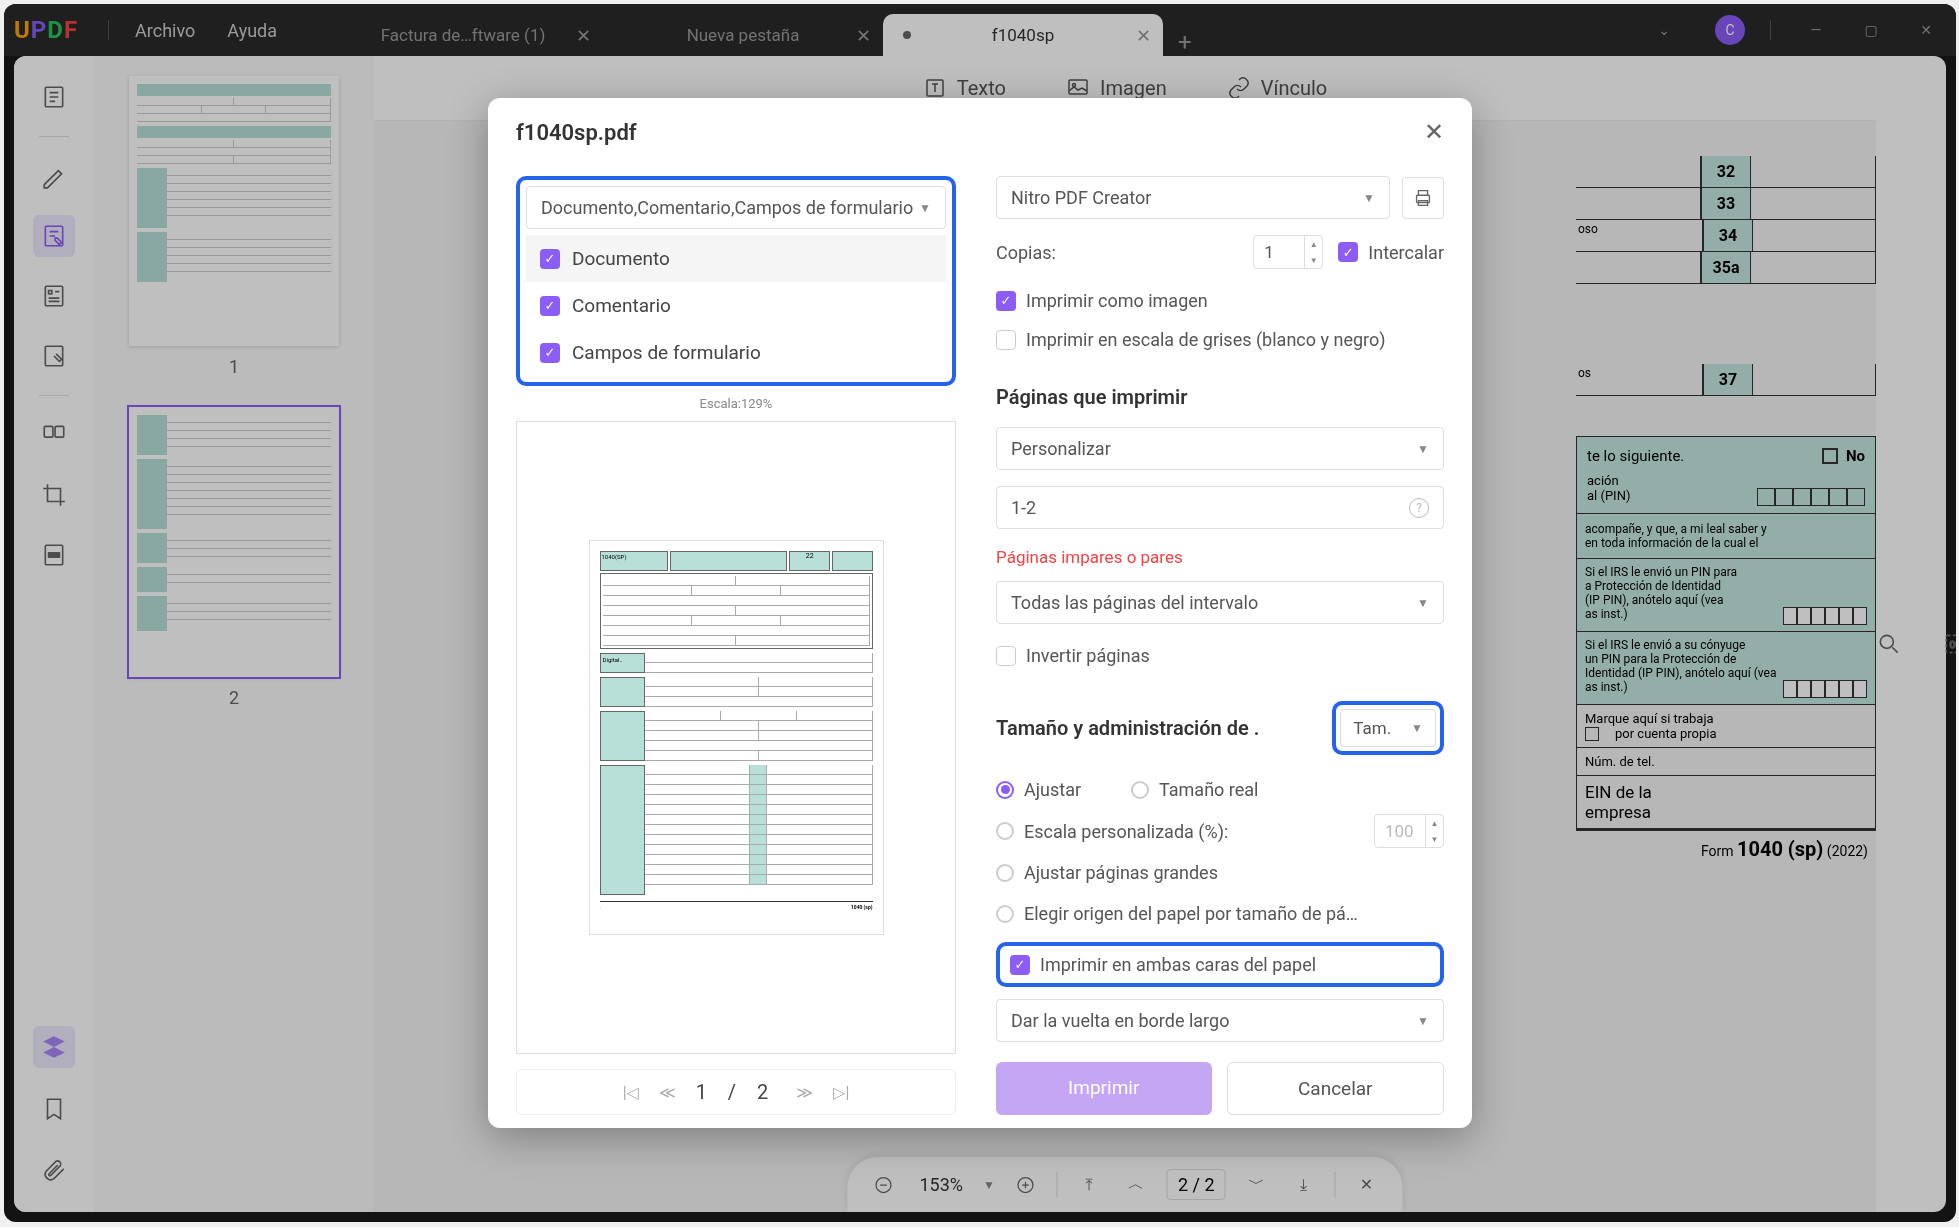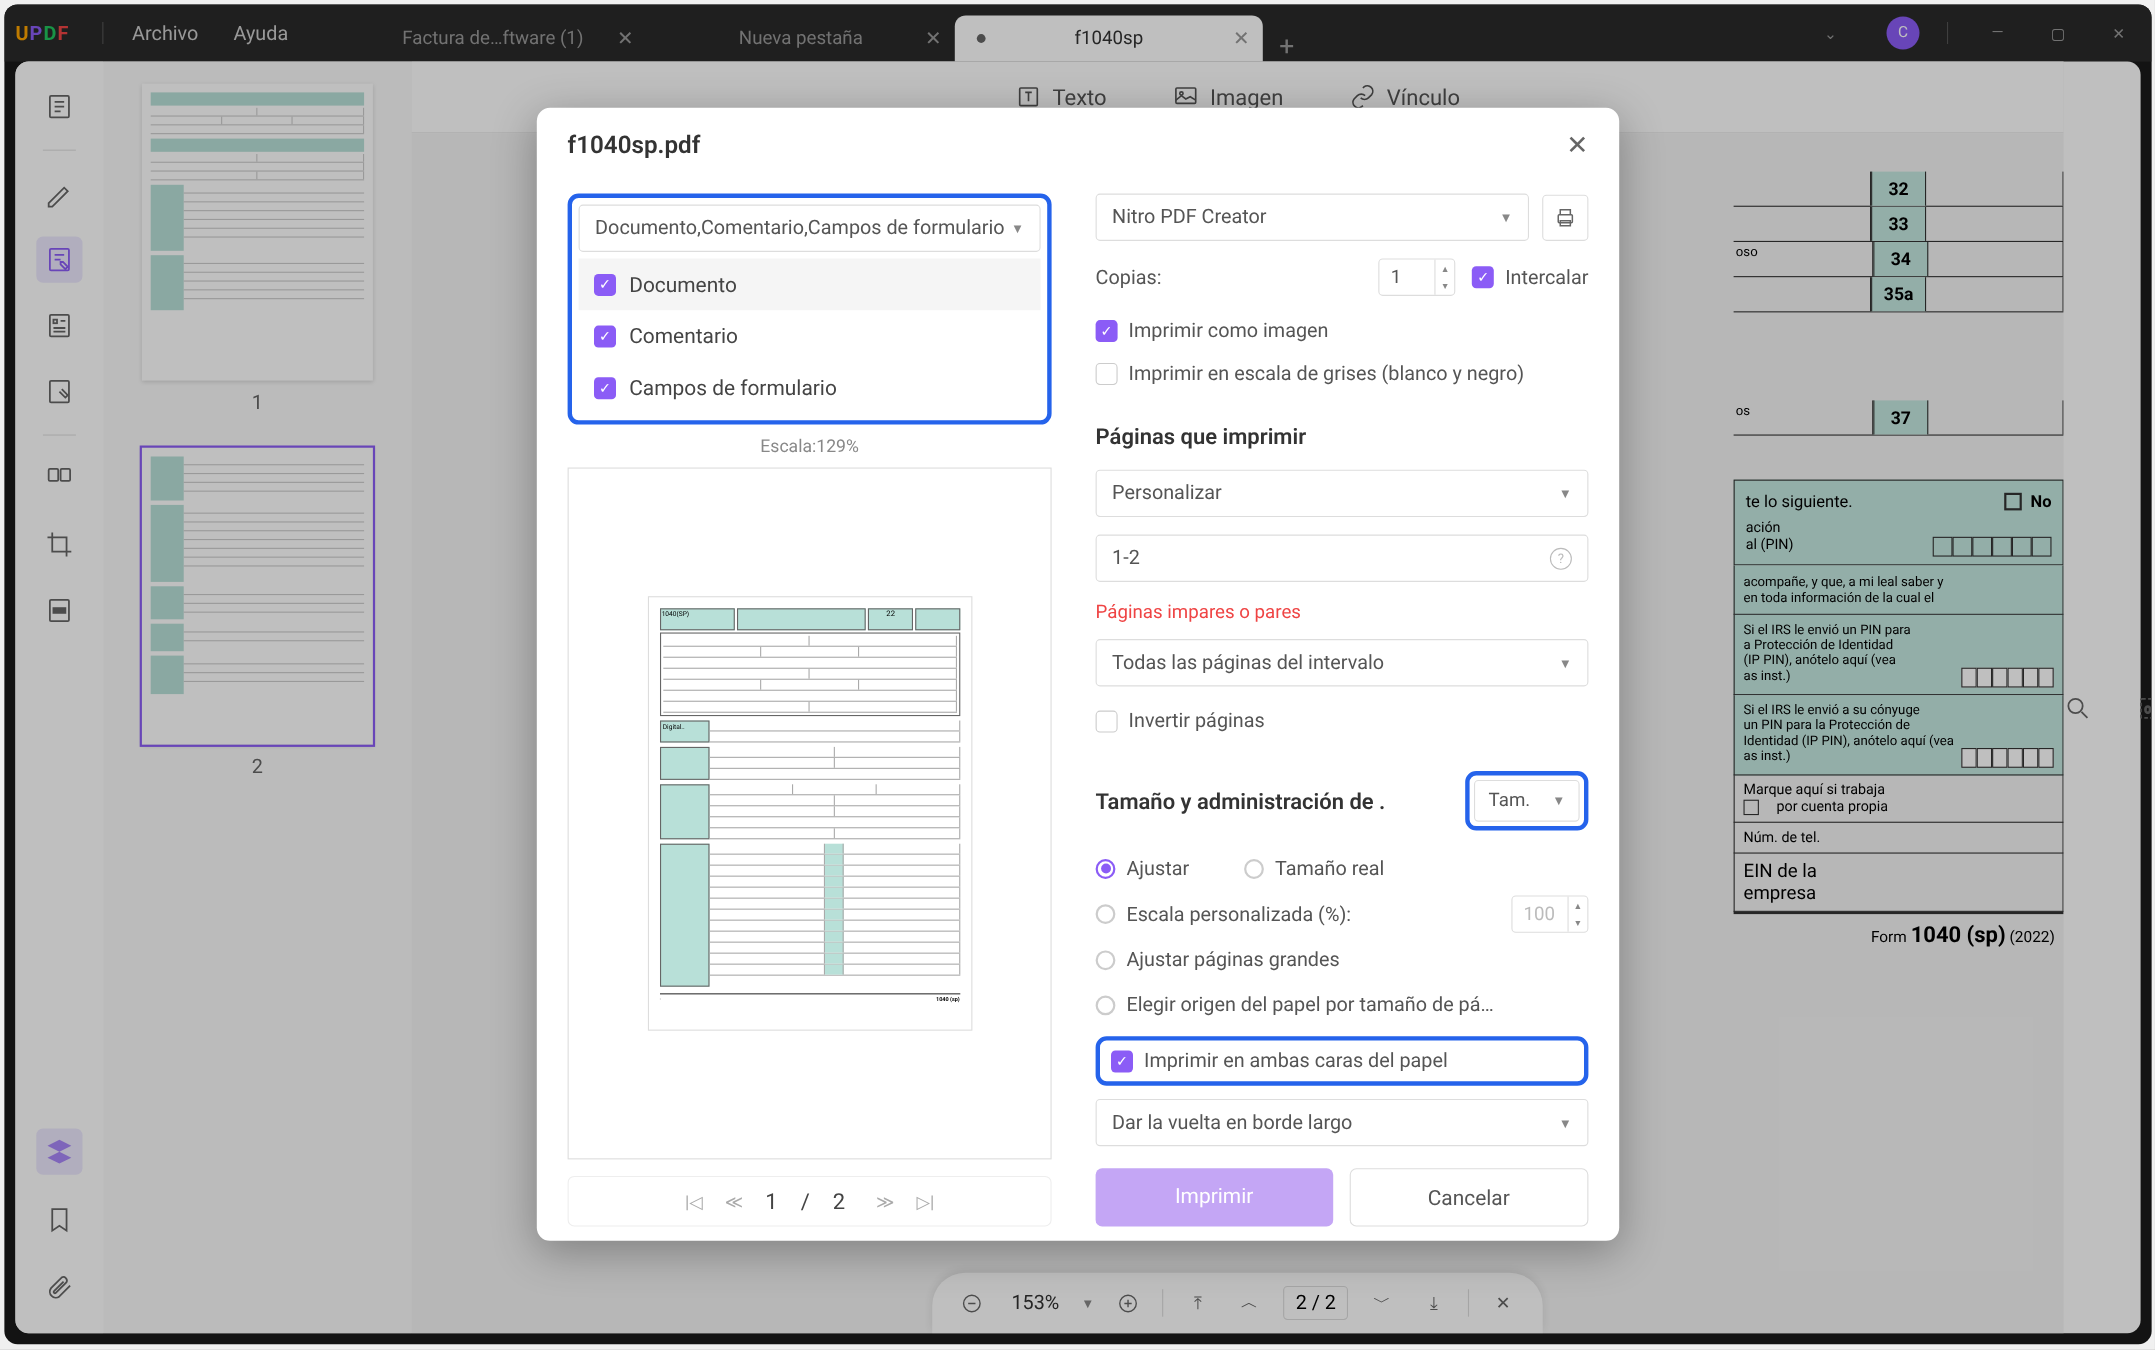--- a/index.html
+++ b/index.html
@@ -26,21 +26,21 @@
     }
     .titlebar {
       height: 52px;
       background: #2a2a2a;
       display: flex;
       align-items: center;
       padding: 0 10px;
     }
     .logo {
       font-weight: 700;
-      font-size: 18px;
+      font-size: 24px;
       margin-right: 20px;
       letter-spacing: 1px;
     }
     .logo .u { color: #ffa500; }
     .logo .p { color: #8b5cf6; }
     .logo .d { color: #22c55e; }
     .logo .f { color: #ef4444; }
     .tb-divider {
       width: 1px;
       height: 20px;
@@ -411,21 +411,21 @@
       font-size: 13px;
       flex-shrink: 0;
     }
     .checkbox.unchecked {
       background: #fff;
       border: 1.5px solid #ccc;
     }
     .scale-label {
       text-align: center;
       color: #888;
-      font-size: 16px;
+      font-size: 13px;
       margin-bottom: 10px;
     }
     .preview-box {
       border: 1px solid #ddd;
       flex: 1;
       display: flex;
       align-items: center;
       justify-content: center;
       padding: 15px;
       min-height: 480px;

